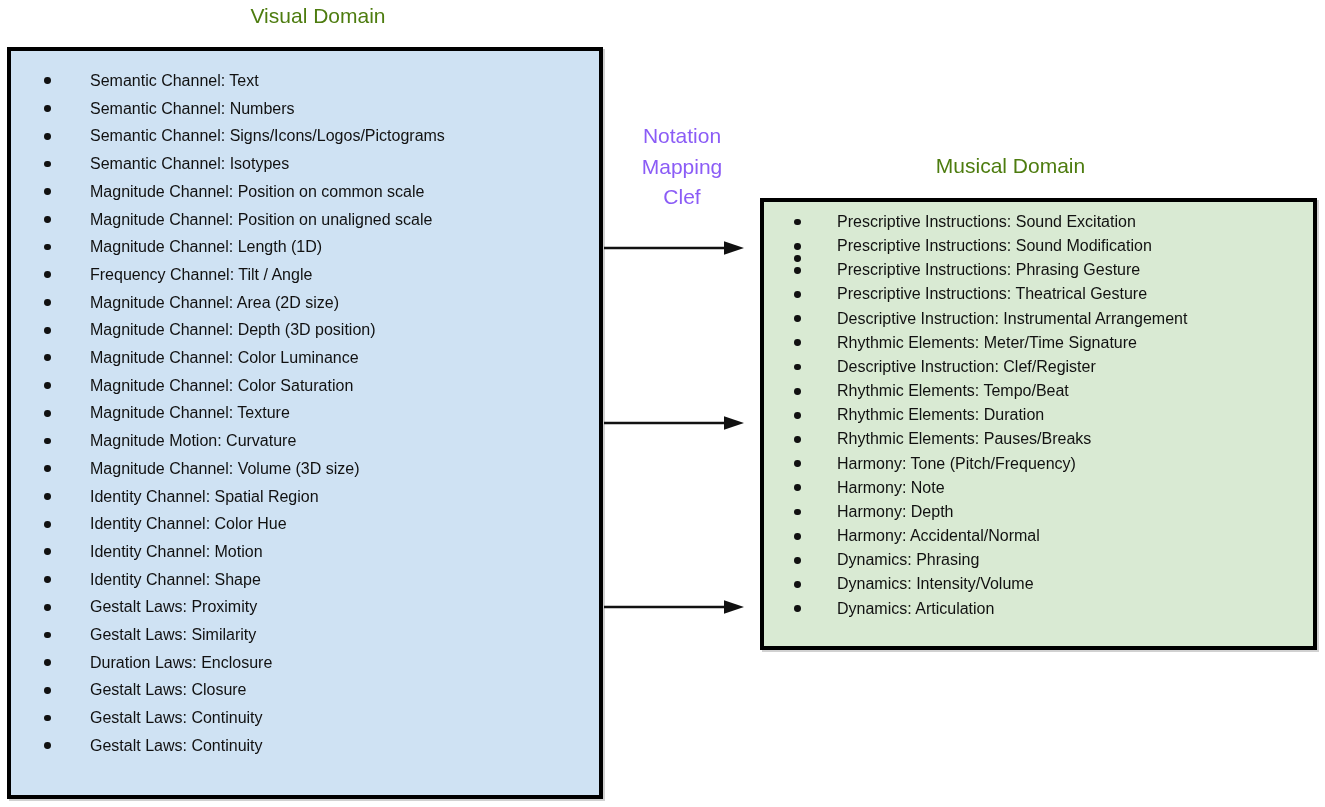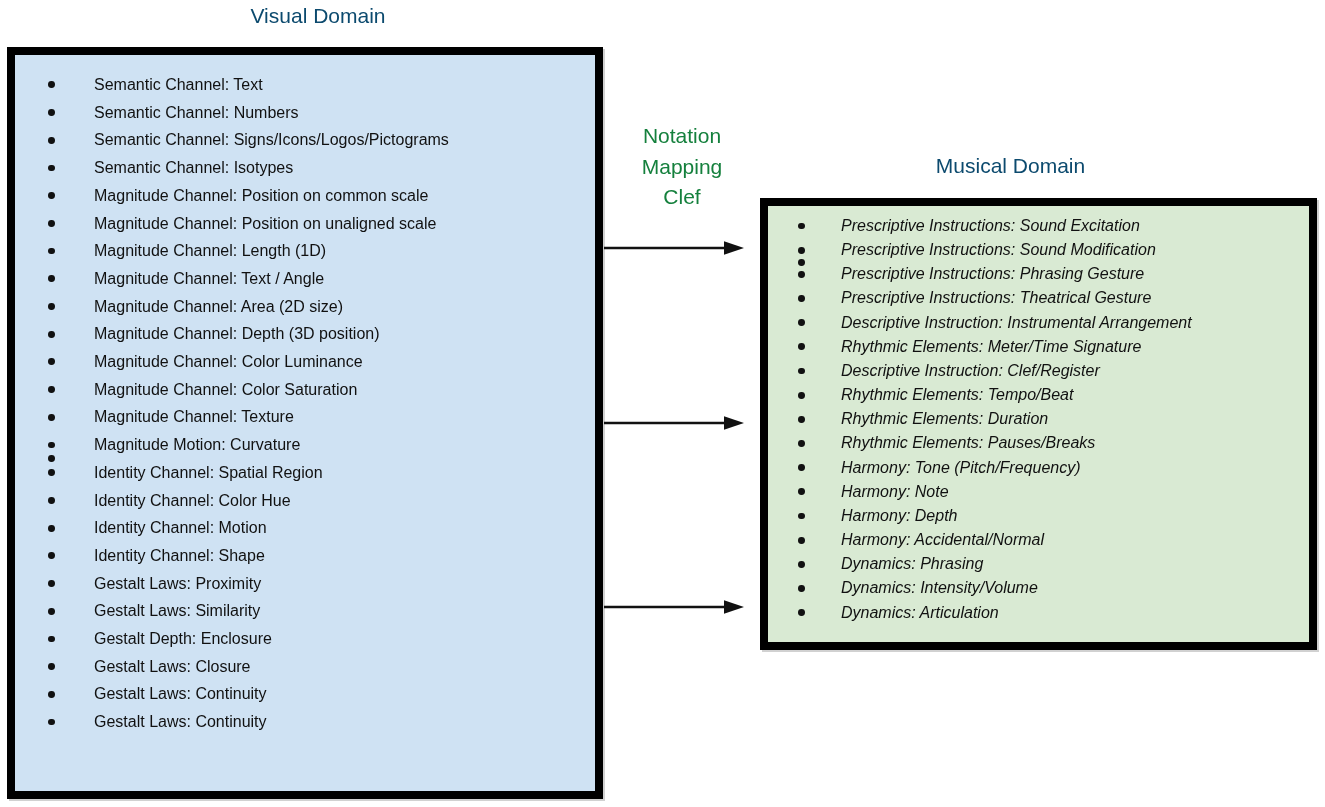--- a/index.html
+++ b/index.html
@@ -13,40 +13,39 @@
     width: 1325px;
     height: 807px;
     background: #ffffff;
     overflow: hidden;
   }
   .domain-title {
     position: absolute;
     text-align: center;
     font-size: 21px;
     line-height: 28px;
-    color: #0c4a6e;
+    color: #4d7c0f;
     white-space: nowrap;
   }
   .visual-title  { left: 20px;  top: 2px;   width: 596px; }
   .musical-title { left: 732px; top: 152px; width: 557px; }
 
   .box {
     position: absolute;
-    border: 8px solid #000000;
+    border: 4px solid #000000;
     box-shadow: 2px 2px 0 rgba(0,0,0,0.18);
   }
   .visual-box {
     left: 7px; top: 47px; width: 596px; height: 752px;
     background: #cfe2f3;
     --lh: 27.7px; --pad: 79px; --bl: 32.75px; --mt: 16px;
   }
   .musical-box {
     left: 760px; top: 198px; width: 557px; height: 452px;
     background: #d9ead3;
-    font-style: italic;
     --lh: 24.15px; --pad: 73px; --bl: 29.75px; --mt: 8px;
   }
   .box ul {
     list-style: none;
     margin-top: var(--mt);
   }
   .box li {
     position: relative;
     padding-left: var(--pad);
     line-height: var(--lh);
@@ -62,21 +61,21 @@
     height: 6.8px;
     border-radius: 50%;
     background: #111111;
   }
   .mapping-label {
     position: absolute;
     left: 602px; top: 121px; width: 160px;
     text-align: center;
     font-size: 21px;
     line-height: 30.5px;
-    color: #15803d;
+    color: #8b5cf6;
   }
   .arrow {
     position: absolute;
     left: 603px;
     width: 144px;
     height: 16px;
   }
   .arrow-1 { top: 240px; }
   .arrow-2 { top: 415px; }
   .arrow-3 { top: 599px; }
@@ -122,21 +121,21 @@
           <span>Magnitude Channel: Position on unaligned scale</span>
         </li>
 
         <li class="item">
           <span class="bullet"></span>
           <span>Magnitude Channel: Length (1D)</span>
         </li>
 
         <li class="item">
           <span class="bullet"></span>
-          <span>Magnitude Channel: Text / Angle</span>
+          <span>Frequency Channel: Tilt / Angle</span>
         </li>
 
         <li class="item">
           <span class="bullet"></span>
           <span>Magnitude Channel: Area (2D size)</span>
         </li>
 
         <li class="item">
           <span class="bullet"></span>
           <span>Magnitude Channel: Depth (3D position)</span>
@@ -157,20 +156,21 @@
           <span>Magnitude Channel: Texture</span>
         </li>
 
         <li class="item">
           <span class="bullet"></span>
           <span>Magnitude Motion: Curvature</span>
         </li>
 
         <li class="item">
           <span class="bullet"></span>
+          <span>Magnitude Channel: Volume (3D size)</span>
         </li>
 
         <li class="item">
           <span class="bullet"></span>
           <span>Identity Channel: Spatial Region</span>
         </li>
 
         <li class="item">
           <span class="bullet"></span>
           <span>Identity Channel: Color Hue</span>
@@ -191,21 +191,21 @@
           <span>Gestalt Laws: Proximity</span>
         </li>
 
         <li class="item">
           <span class="bullet"></span>
           <span>Gestalt Laws: Similarity</span>
         </li>
 
         <li class="item">
           <span class="bullet"></span>
-          <span>Gestalt Depth: Enclosure</span>
+          <span>Duration Laws: Enclosure</span>
         </li>
 
         <li class="item">
           <span class="bullet"></span>
           <span>Gestalt Laws: Closure</span>
         </li>
 
         <li class="item">
           <span class="bullet"></span>
           <span>Gestalt Laws: Continuity</span>

